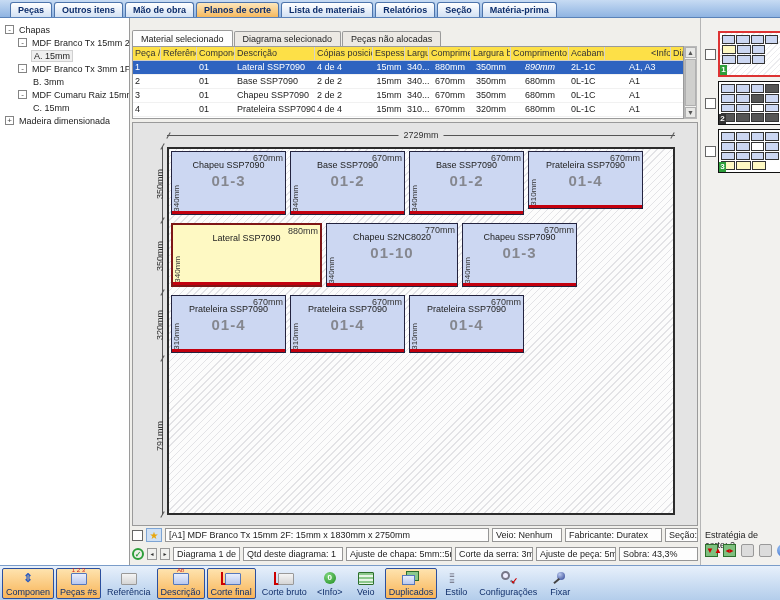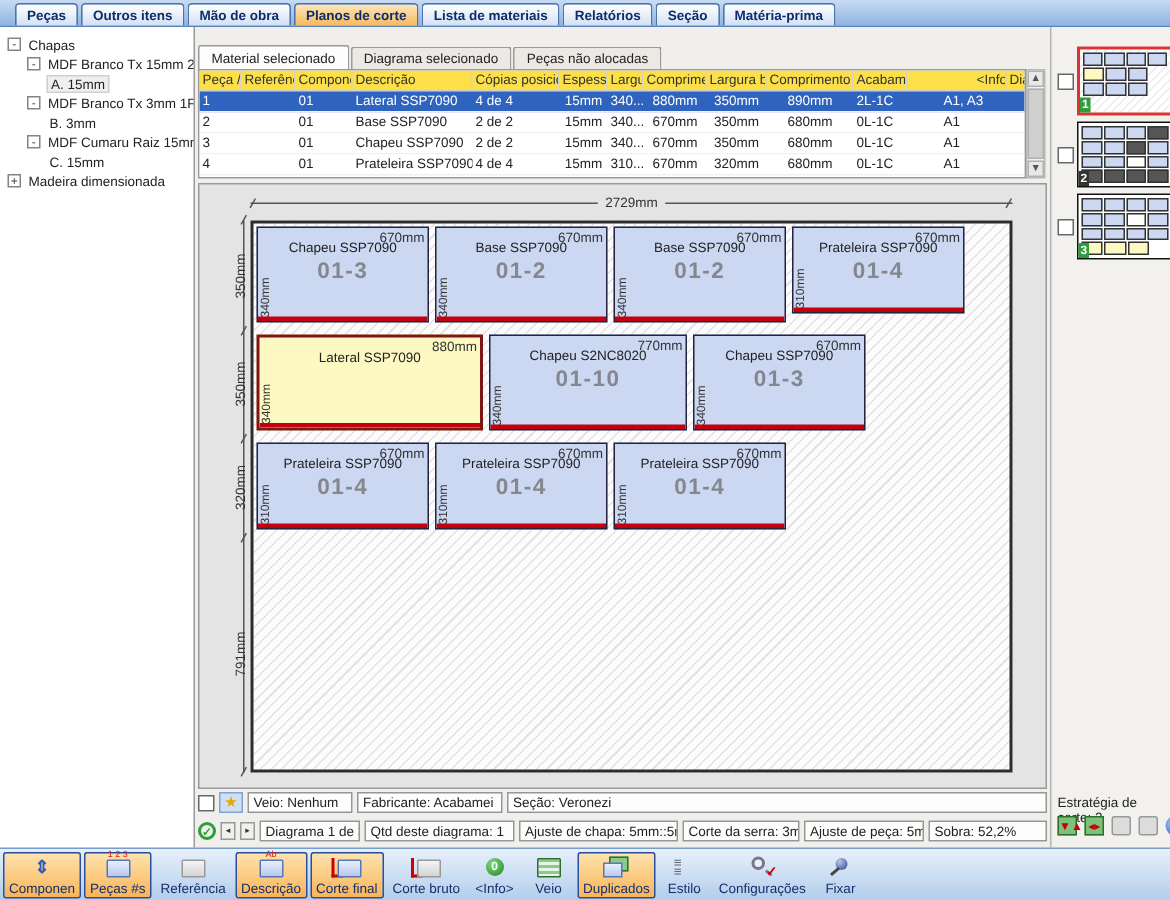--- a/index.html
+++ b/index.html
@@ -211,21 +211,21 @@
       <div class="tr sel">
         <div class="td" style="width: 28px;">1</div>
         <div class="td" style="width: 36px;"></div>
         <div class="td" style="width: 38px;">01</div>
         <div class="td" style="width: 80px;">Lateral SSP7090</div>
         <div class="td" style="width: 58px;">4 de 4</div>
         <div class="td num" style="width: 32px;">15mm</div>
         <div class="td num" style="width: 24px;">340...</div>
         <div class="td num" style="width: 42px;">880mm</div>
         <div class="td num" style="width: 40px;">350mm</div>
-        <div class="td num" style="width: 58px;">890mm</div>
+        <div class="td num" style="width: 58px; font-style: italic;">890mm</div>
         <div class="td" style="width: 36px;">2L-1C</div>
         <div class="td" style="width: 22px;"></div>
         <div class="td" style="width: 38px;">A1, A3</div>
       </div>
       <div class="tr">
         <div class="td" style="width: 28px;">2</div>
         <div class="td" style="width: 36px;"></div>
         <div class="td" style="width: 38px;">01</div>
         <div class="td" style="width: 80px;">Base SSP7090</div>
         <div class="td" style="width: 58px;">2 de 2</div>
@@ -361,34 +361,35 @@
           <div class="pband"></div>
         </div>
       </div>
   <div class="dimslash" style="top: 12px; left: 32px;"></div>
       <div class="dimslash" style="top: 12px; left: 536px;"></div>
     </div>
 
   <div class="srow" style="top:509px">
     <div class="chk"></div>
     <div class="starbtn">★</div>
+    <div class="fld" style="width:324px">[A1] MDF Branco Tx 15mm 2F: 15mm x 1830mm x 2750mm</div>
     <div class="fld" style="width:70px">Veio: Nenhum</div>
-    <div class="fld" style="width:97px">Fabricante: Acabamei</div>
+    <div class="fld" style="width:97px">Fabricante: Duratex</div>
     <div class="fld" style="flex:1">Seção: Veronezi</div>
   </div>
   <div class="srow" style="top:528px">
     <div class="okicon">✓</div>
     <div class="navbtn">◂</div>
     <div class="navbtn">▸</div>
     <div class="fld" style="width:67px">Diagrama 1 de 3</div>
     <div class="fld" style="width:100px">Qtd deste diagrama: 1</div>
     <div class="fld" style="width:106px">Ajuste de chapa: 5mm::5mm</div>
     <div class="fld" style="width:78px">Corte da serra: 3mm</div>
     <div class="fld" style="width:80px">Ajuste de peça: 5mm</div>
-    <div class="fld" style="flex:1">Sobra: 52,2%</div>
+    <div class="fld" style="flex:1">Sobra: 43,3%</div>
   </div>
 </div>
 
 <div id="rpanel">
   <div id="strategy">Estratégia de corte: 2</div>
   <div id="sicons">
     <div class="sic green">▼▲</div>
     <div class="sic green">◂▸</div>
     <div class="sic grey"></div>
     <div class="sic grey"></div>

